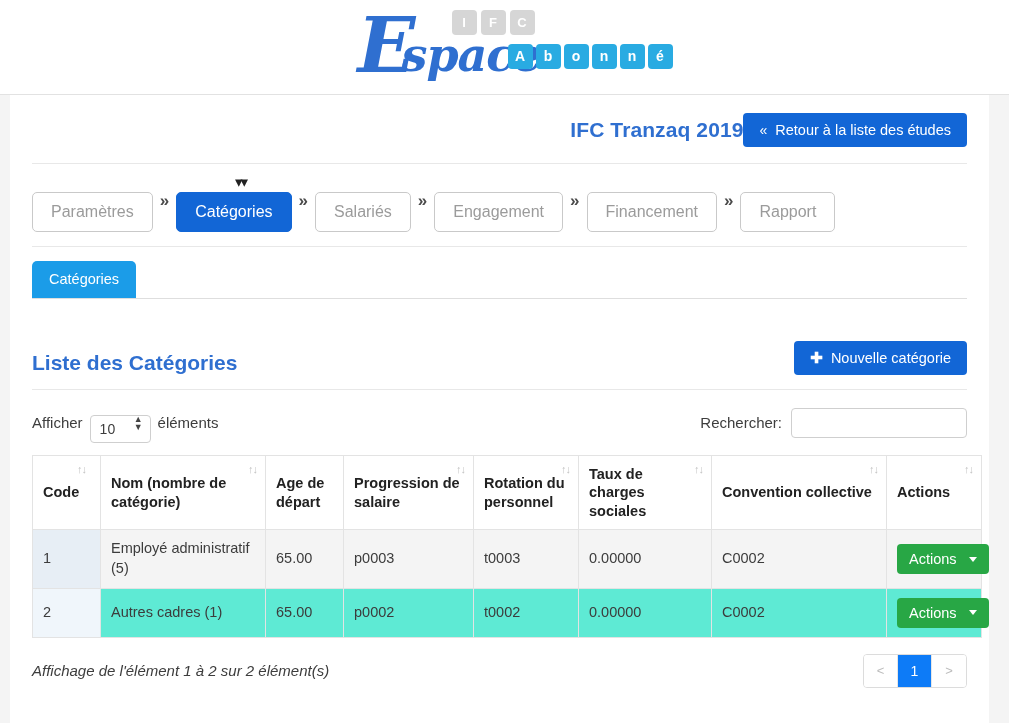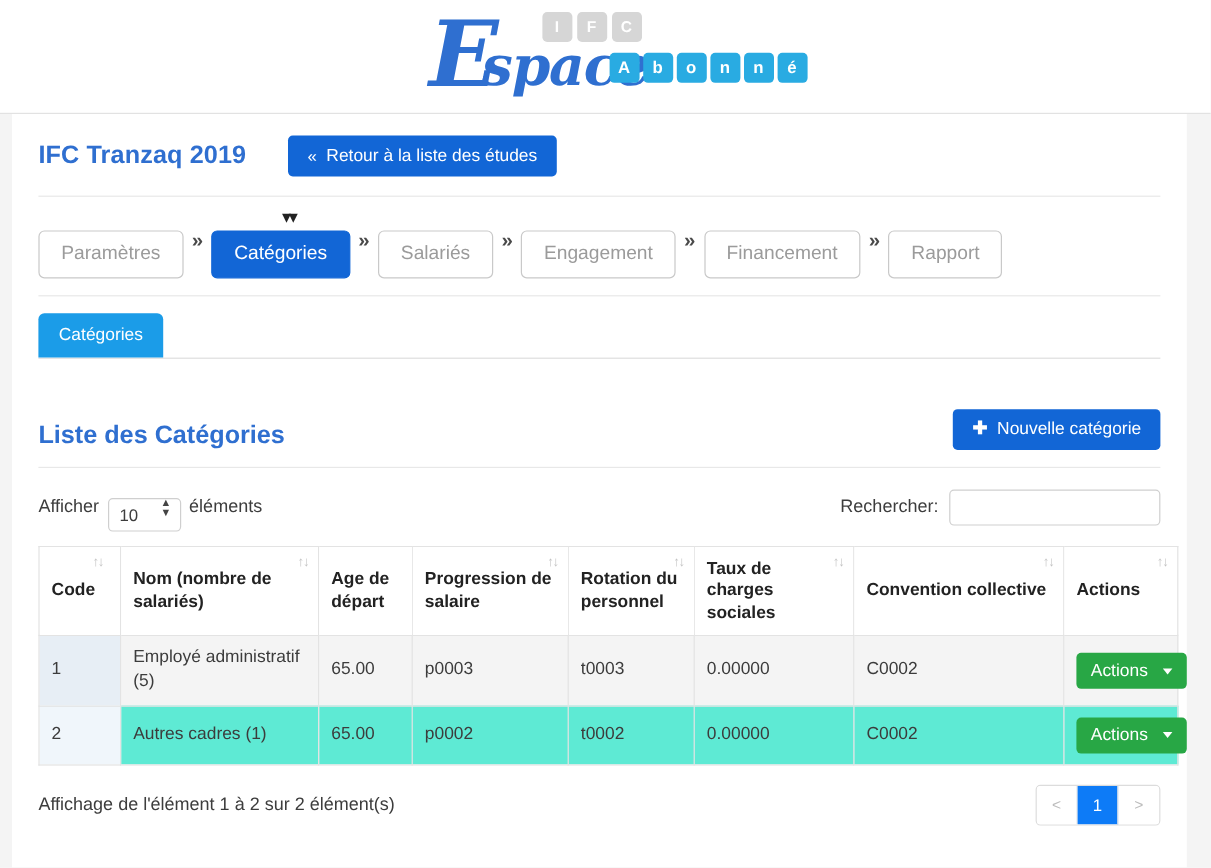--- a/index.html
+++ b/index.html
@@ -99,24 +99,23 @@
     width: 979px;
     min-height: 628px;
     background: #ffffff;
     padding: 0 22px;
   }
 
   
   .study-head {
     display: flex;
     align-items: center;
-    justify-content: flex-start;
+    justify-content: flex-end;
     padding-top: 18px;
     padding-bottom: 16px;
-    gap: 35px;
   }
   .study-title {
     font-size: 21px;
     font-weight: 700;
     color: #2f6fd0;
     margin: 0;
     letter-spacing: 0.1px;
   }
   .btn {
     display: inline-flex;
@@ -333,21 +332,21 @@
     display: inline-block;
   }
 
   
   .dt-footer {
     display: flex;
     align-items: center;
     justify-content: space-between;
     padding: 16px 0 10px 0;
   }
-  .dt-info { font-size: 15px; color: #3d3d3d; }
+  .dt-info { font-size: 15px; color: #3d3d3d; font-style: italic; }
   .pager {
     display: flex;
     border: 1px solid #dcdcdc;
     border-radius: 4px;
     overflow: hidden;
     background: #ffffff;
   }
   .pager button {
     border: none;
     background: #ffffff;
@@ -467,21 +466,21 @@
         <col style="width:95px">
       </colgroup>
       <thead>
         <tr>
           <th class="th-code sorted">
             <span class="sort-ico">↑↓</span>
             <span>Code</span>
           </th>
           <th>
             <span class="sort-ico">↑↓</span>
-            <span>Nom (nombre de salariés)</span>
+            <span>Nom (nombre de catégorie)</span>
           </th>
           <th>
             <span>Age de départ</span>
           </th>
           <th>
             <span class="sort-ico">↑↓</span>
             <span>Progression de salaire</span>
           </th>
           <th>
             <span class="sort-ico">↑↓</span>

